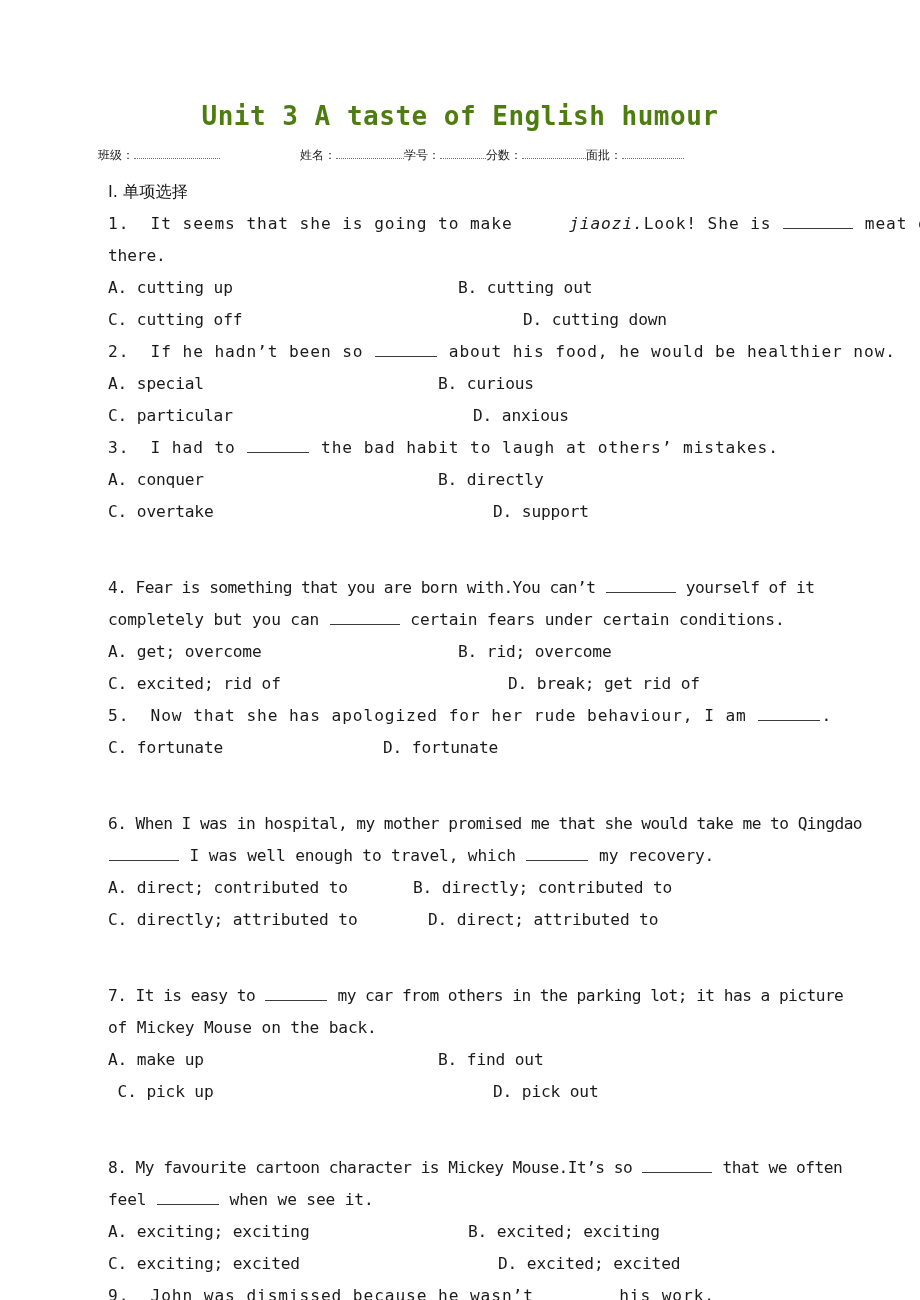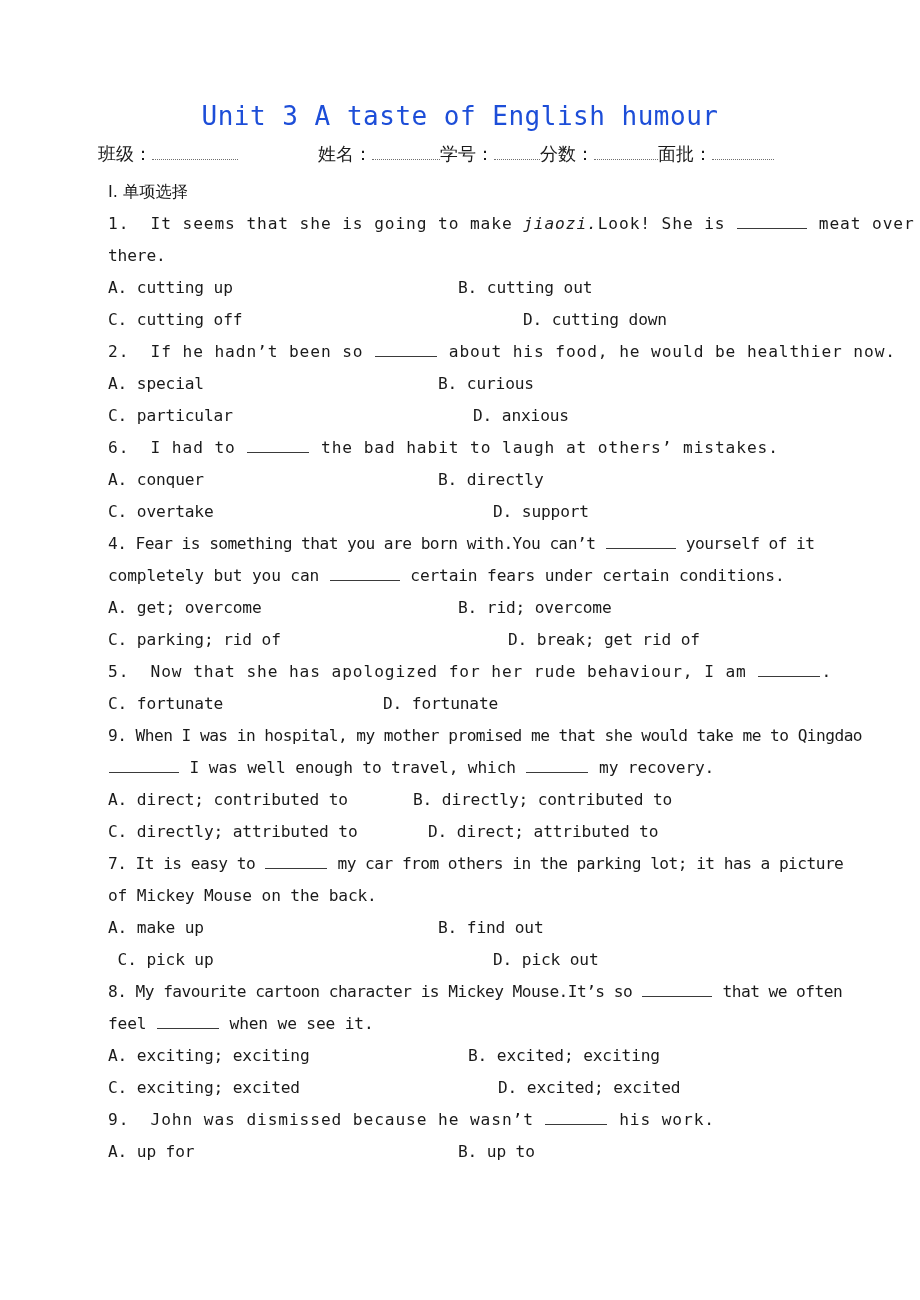--- a/index.html
+++ b/index.html
@@ -16,24 +16,24 @@
   }
   .page {
     position: relative;
     width: 920px;
     height: 1300px;
     box-sizing: border-box;
     padding: 0;
   }
 
   .title {
-    color: #1d4ed8;
+    color: #4d7c0f;
     font-family: "DejaVu Sans Mono", "Liberation Mono", monospace;
     font-size: 26px;
-    font-weight: normal;
+    font-weight: bold;
     letter-spacing: 0.5px;
     text-align: center;
     position: absolute;
     left: 0;
     right: 0;
     top: 100px;
     line-height: 32px;
     white-space: nowrap;
   }
 
@@ -47,21 +47,21 @@
     line-height: 30px;
     white-space: nowrap;
   }
   .meta-line .mpad { display: inline-block; width: 80px; }
   .meta-field {
     display: inline-block;
     white-space: nowrap;
   }
   .meta-label {
     font-family: "DejaVu Sans", "Liberation Sans", sans-serif;
-    font-size: 18px;
+    font-size: 12px;
   }
   .meta-blank {
     display: inline-block;
     border-bottom: 1px dotted #6f6f6f;
     vertical-align: baseline;
     height: 15px;
   }
   .bw1 { width: 86px; }
   .bw2 { width: 68px; }
   .bw3 { width: 46px; }
@@ -81,27 +81,29 @@
     height: 32px;
     white-space: pre;
     font-family: "DejaVu Sans Mono", "Liberation Mono", monospace;
     letter-spacing: -0.15px;
   }
   .line.wide {
     letter-spacing: 0.9px;
   }
   .line.tight {
     letter-spacing: -0.55px;
+    margin-top: 44px;
   }
   .cjk {
     font-family: "DejaVu Sans", "Liberation Sans", sans-serif;
     letter-spacing: 0;
   }
   .ital {
     font-style: italic;
+    margin-left: 46px;
   }
   .blank {
     display: inline-block;
     border-bottom: 1px solid #3a3a3a;
     height: 13px;
     vertical-align: baseline;
     margin: 0 1px;
   }
   .bl-m { width: 62px; }
   .bl-l { width: 70px; }
@@ -123,33 +125,33 @@
 
     <div class="line wide"><span>1.  It seems that she is going to make </span><span class="ital">jiaozi.</span><span>Look! She is </span><span class="blank bl-l"></span><span> meat over</span></div>
     <div class="line">there.</div>
     <div class="line"><span style="display:inline-block;width:350px">A. cutting up</span><span>B. cutting out</span></div>
     <div class="line"><span style="display:inline-block;width:415px">C. cutting off</span><span>D. cutting down</span></div>
 
     <div class="line wide"><span>2.  If he hadn’t been so </span><span class="blank bl-m"></span><span> about his food, he would be healthier now.</span></div>
     <div class="line"><span style="display:inline-block;width:330px">A. special</span><span>B. curious</span></div>
     <div class="line"><span style="display:inline-block;width:365px">C. particular</span><span>D. anxious</span></div>
 
-    <div class="line wide"><span>6.  I had to </span><span class="blank bl-m"></span><span> the bad habit to laugh at others’ mistakes.</span></div>
+    <div class="line wide"><span>3.  I had to </span><span class="blank bl-m"></span><span> the bad habit to laugh at others’ mistakes.</span></div>
     <div class="line"><span style="display:inline-block;width:330px">A. conquer</span><span>B. directly</span></div>
     <div class="line"><span style="display:inline-block;width:385px">C. overtake</span><span>D. support</span></div>
 
     <div class="line tight"><span>4. Fear is something that you are born with.You can’t </span><span class="blank bl-l"></span><span> yourself of it</span></div>
     <div class="line"><span>completely but you can </span><span class="blank bl-l"></span><span> certain fears under certain conditions.</span></div>
     <div class="line"><span style="display:inline-block;width:350px">A. get; overcome</span><span>B. rid; overcome</span></div>
-    <div class="line"><span style="display:inline-block;width:400px">C. parking; rid of</span><span>D. break; get rid of</span></div>
+    <div class="line"><span style="display:inline-block;width:400px">C. excited; rid of</span><span>D. break; get rid of</span></div>
 
     <div class="line wide"><span>5.  Now that she has apologized for her rude behaviour, I am </span><span class="blank bl-m"></span><span>.</span></div>
     <div class="line"><span style="display:inline-block;width:275px">C. fortunate</span><span>D. fortunate</span></div>
 
-    <div class="line tight">9. When I was in hospital, my mother promised me that she would take me to Qingdao</div>
+    <div class="line tight">6. When I was in hospital, my mother promised me that she would take me to Qingdao</div>
     <div class="line"><span class="blank bl-l"></span><span> I was well enough to travel, which </span><span class="blank bl-m"></span><span> my recovery.</span></div>
     <div class="line"><span style="display:inline-block;width:305px">A. direct; contributed to</span><span>B. directly; contributed to</span></div>
     <div class="line"><span style="display:inline-block;width:320px">C. directly; attributed to</span><span>D. direct; attributed to</span></div>
 
     <div class="line tight"><span>7. It is easy to </span><span class="blank bl-m"></span><span> my car from others in the parking lot; it has a picture</span></div>
     <div class="line">of Mickey Mouse on the back.</div>
     <div class="line"><span style="display:inline-block;width:330px">A. make up</span><span>B. find out</span></div>
     <div class="line"><span style="display:inline-block;width:385px"> C. pick up</span><span>D. pick out</span></div>
 
     <div class="line tight"><span>8. My favourite cartoon character is Mickey Mouse.It’s so </span><span class="blank bl-l"></span><span> that we often</span></div>

